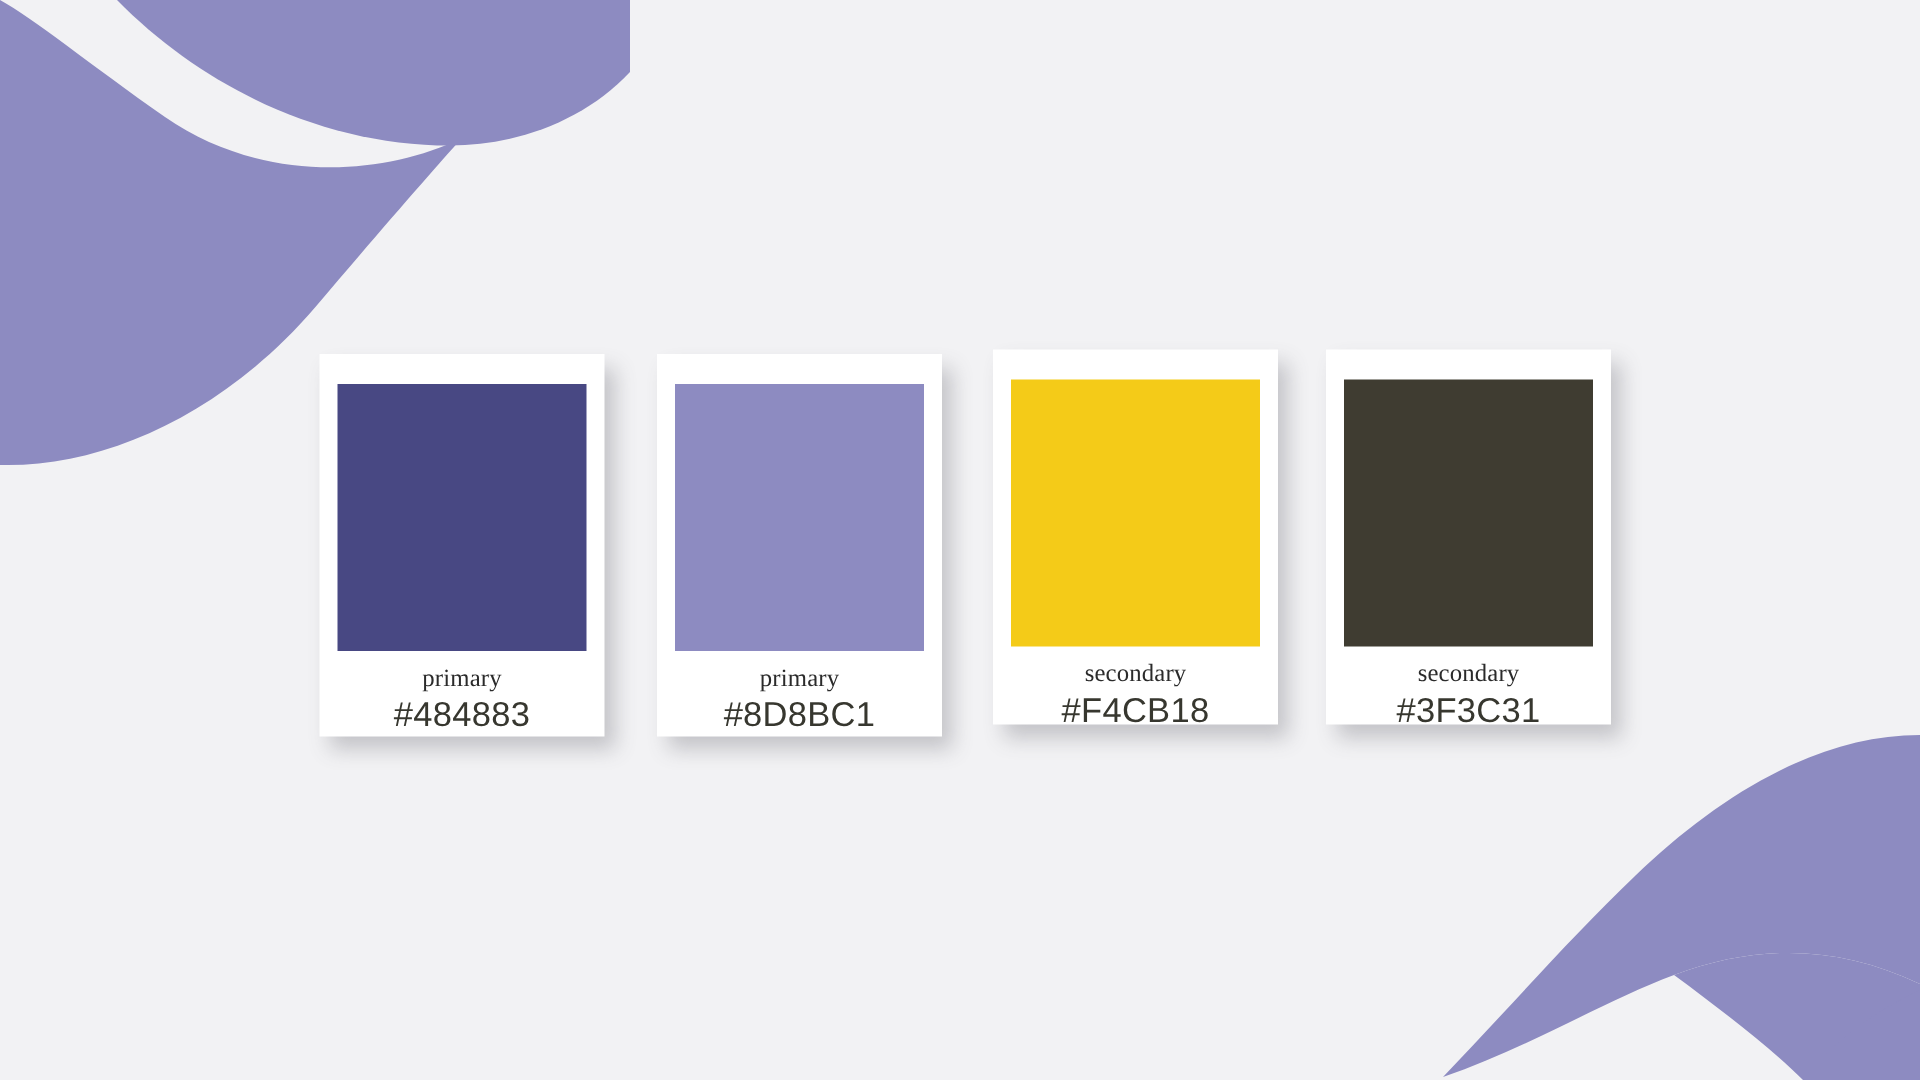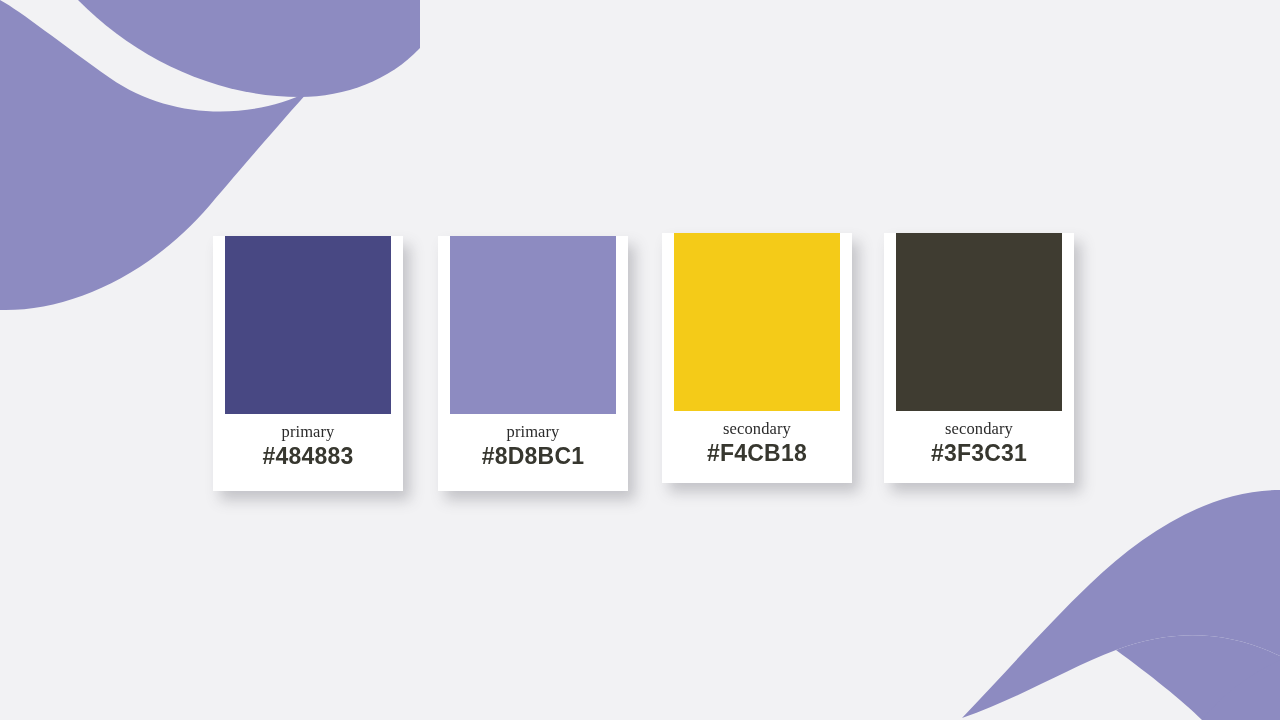--- a/index.html
+++ b/index.html
@@ -47,21 +47,21 @@
     top: 228px;
     width: 880px;
     height: 270px;
   }
 
   .swatch-card {
     position: absolute;
     background: #FFFFFF;
     box-shadow: 7px 9px 13px rgba(90, 90, 100, 0.30);
     box-sizing: border-box;
-    padding: 0 12px 10px 12px;
+    padding: 20px 12px 10px 12px;
     display: flex;
     flex-direction: column;
     align-items: stretch;
   }
 
   .swatch-color {
     width: 100%;
     height: 178px;
     flex: 0 0 auto;
   }
@@ -85,21 +85,20 @@
   }
 
   .swatch-hex {
     font-family: "Liberation Sans", sans-serif;
     font-size: 23px;
     line-height: 1.18;
     color: #37372F;
     letter-spacing: 0.2px;
     white-space: nowrap;
     margin-top: 2px;
-    font-weight: bold;
   }
 </style>
 </head>
 <body>
 
 <div id="slide" style="background: rgb(242, 242, 244);">
 
   <svg id="deco-top-left" viewBox="0 0 420 330" preserveAspectRatio="none">
 
     <path d="M 0 0 L 0 310 C 70 312, 150 275, 210 205 C 255 152, 290 112, 308 92 C 250 120, 170 120, 110 78 C 60 43, 22 12, 0 0 Z" fill="#8D8BC1"></path>

